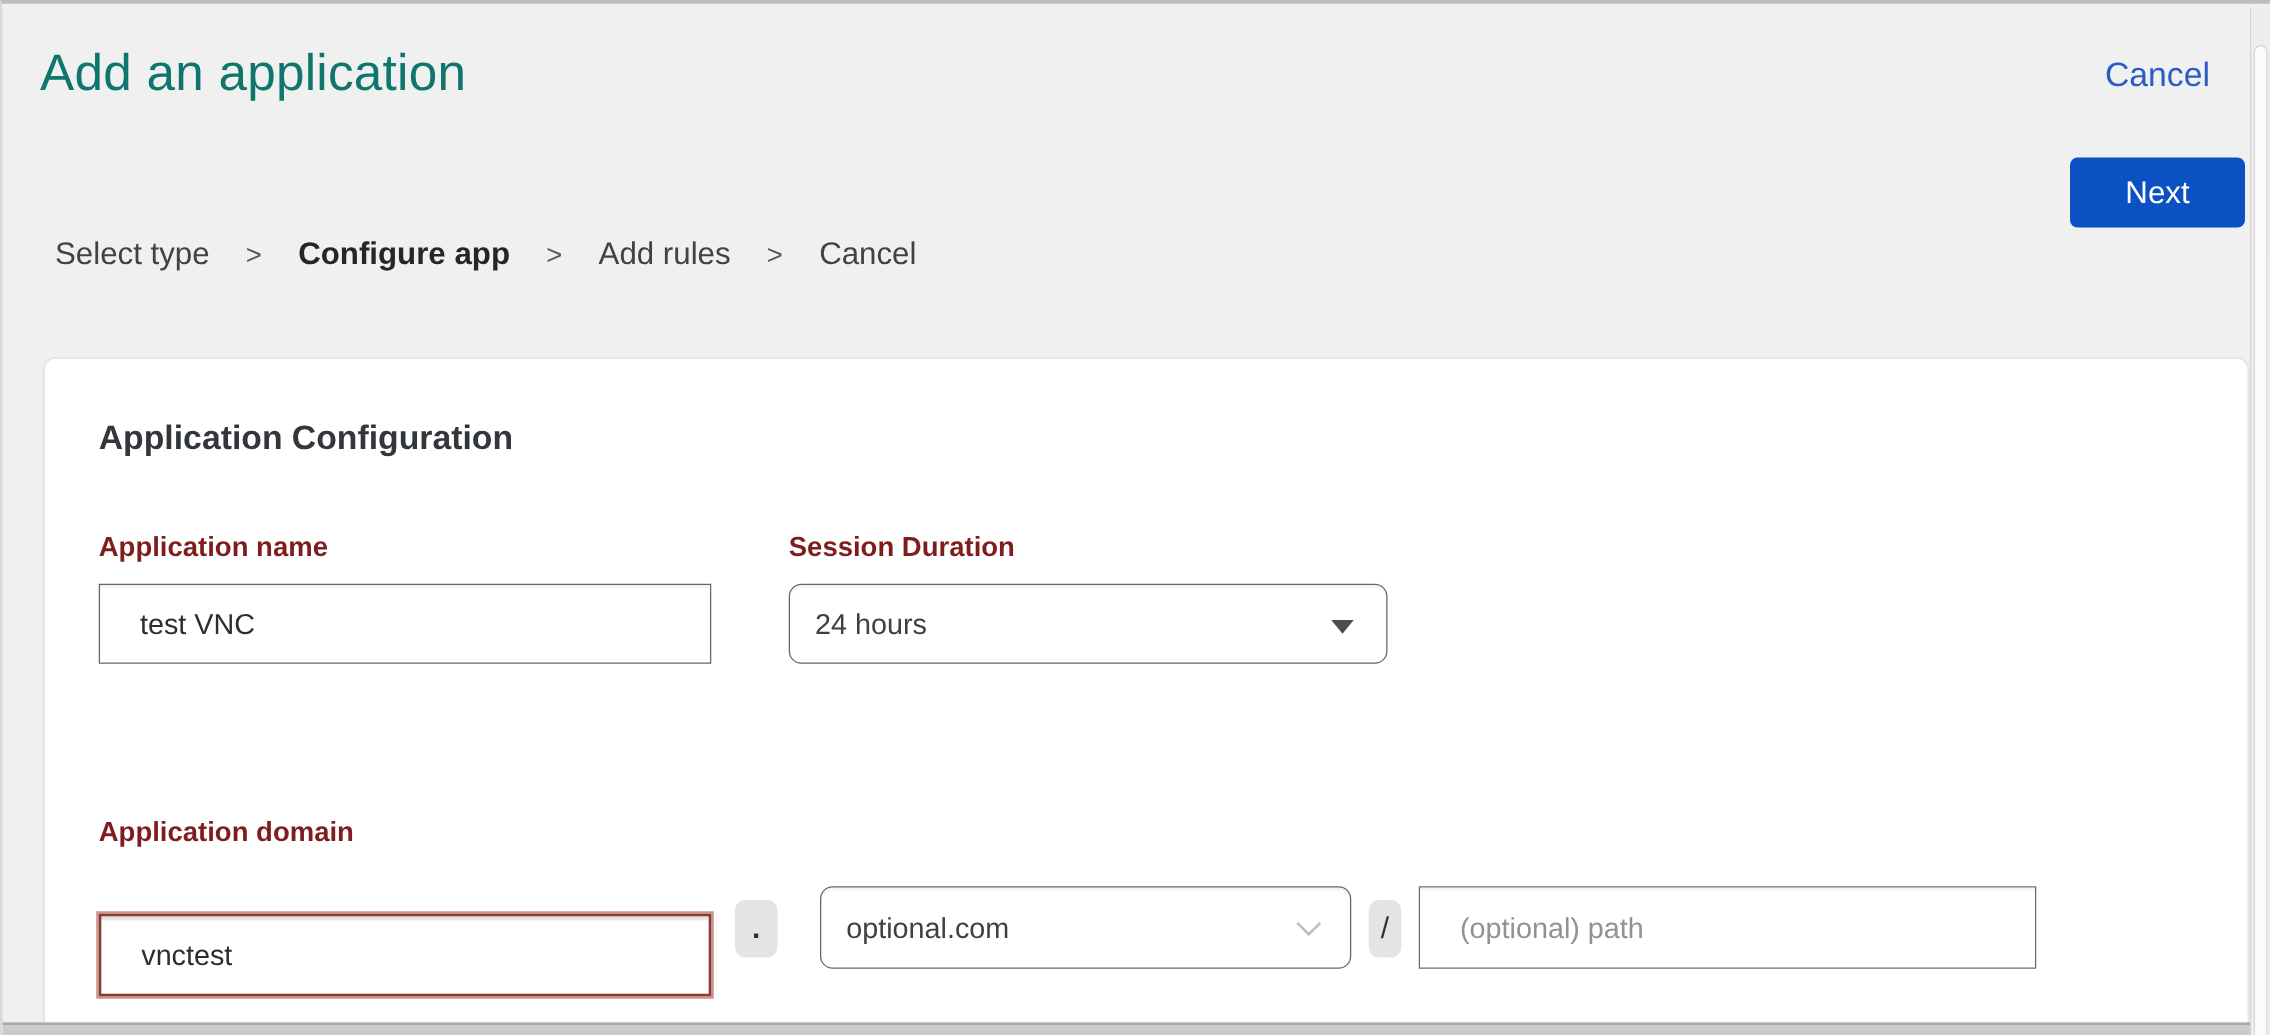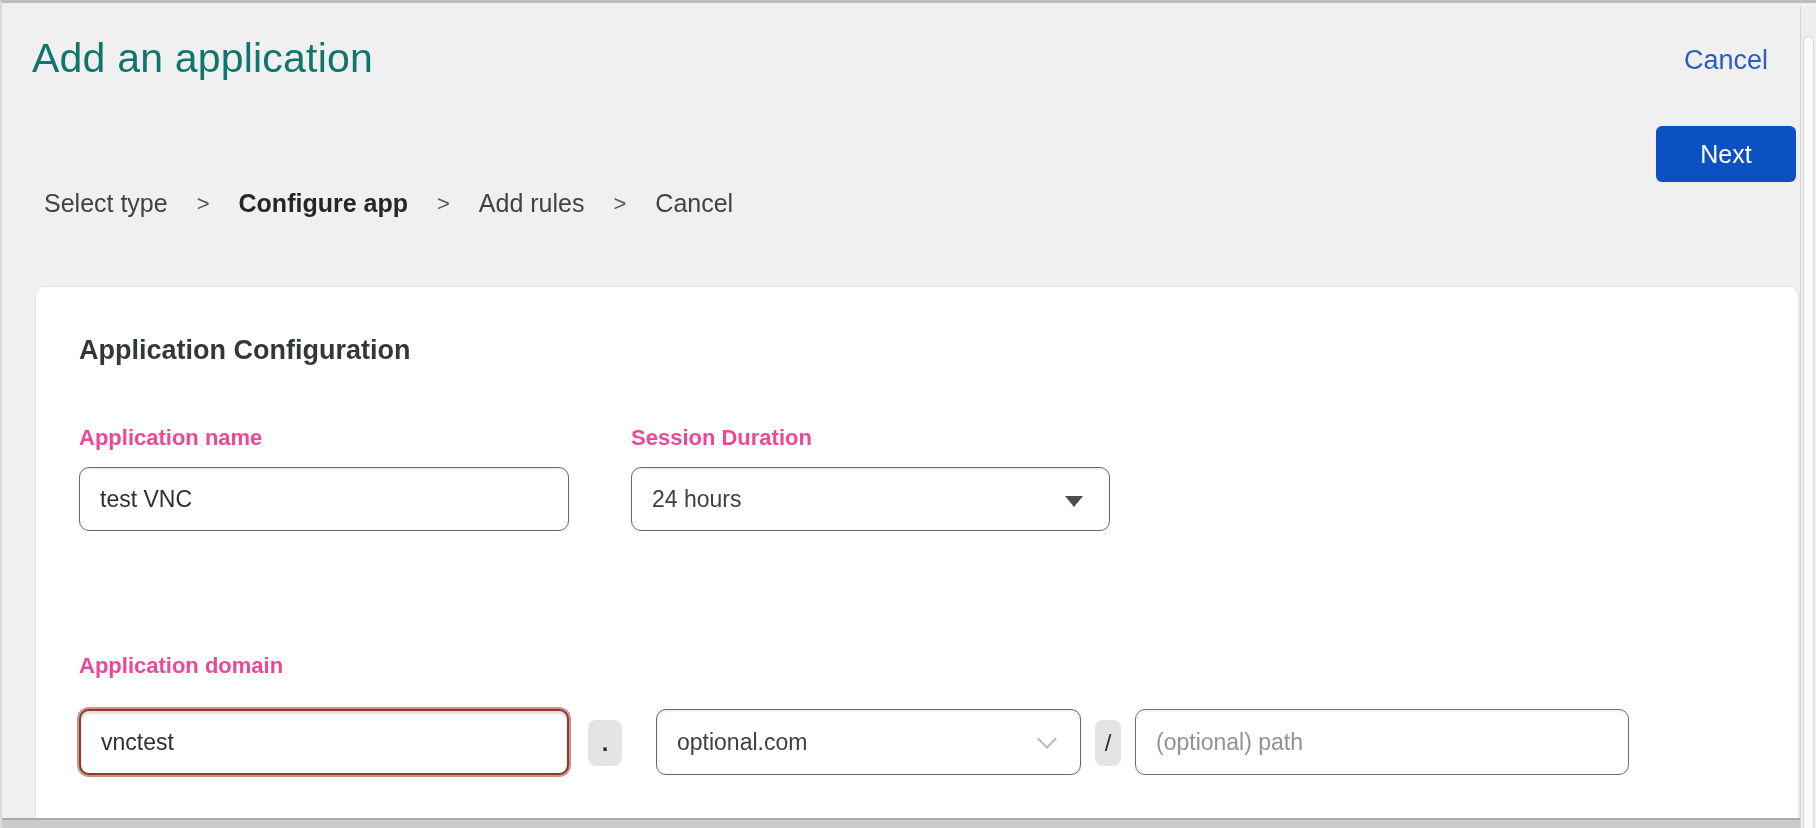--- a/index.html
+++ b/index.html
@@ -44,30 +44,30 @@
   .card{
     position:absolute; left:33px; top:283px; width:1764px; height:545px;
     background:#ffffff; border:1px solid #e4e4e4; border-radius:10px;
     box-shadow:0 1px 3px rgba(0,0,0,.05);
   }
   .section-title{
     position:absolute; left:43px; top:48px;
     font-size:27px; font-weight:700; color:#33373c;
   }
   .field-label{
-    position:absolute; font-size:22px; font-weight:700; color:#ec4899;
+    position:absolute; font-size:22px; font-weight:700; color:#7f1d1d;
   }
   .lbl-name{ left:43px; top:138px; }
   .lbl-session{ left:595px; top:138px; }
   .lbl-domain{ left:43px; top:366px; }
 
   .text-input{
-    position:absolute; height:64px; border:1px solid #63676c; border-radius:10px;
+    position:absolute; height:64px; border:1px solid #63676c; border-radius:0;
     background:#fff; font-family:inherit; font-size:23px; color:#2b2f33;
-    padding:0 20px; outline:none;
+    padding:0 32px; outline:none;
     box-shadow:inset 0 2px 2px rgba(0,0,0,.06);
   }
   .text-input::placeholder{ color:#8f9297; opacity:1; }
 
   .input-name{ left:43px; top:180px; width:490px; }
 
   .select-box{
     position:absolute; height:64px; border:1px solid #63676c; border-radius:10px;
     background:#fff; display:flex; align-items:center; padding:0 20px;
     font-size:23px; color:#404040; cursor:pointer;
@@ -76,21 +76,21 @@
   .select-session{ left:595px; top:180px; width:479px; }
   .caret-down{
     position:absolute; right:26px; top:28px;
     width:0; height:0;
     border-left:9px solid transparent; border-right:9px solid transparent;
     border-top:11px solid #4a4e53;
   }
 
   
   .input-subdomain{
-    left:43px; top:422px; width:490px; height:66px;
+    left:43px; top:444px; width:490px; height:66px;
     border:2px solid #8c3a2f;
     box-shadow:0 0 0 2px #c8948b, inset 0 3px 2px rgba(0,0,0,.12);
   }
   .sep-box{
     position:absolute; background:#e4e4e4; border-radius:8px;
     display:flex; align-items:center; justify-content:center;
     font-size:24px; color:#2e3236;
   }
   .sep-dot{ left:552px; top:433px; width:34px; height:46px; font-weight:700; }
   .sep-slash{ left:1059px; top:433px; width:26px; height:46px; }

